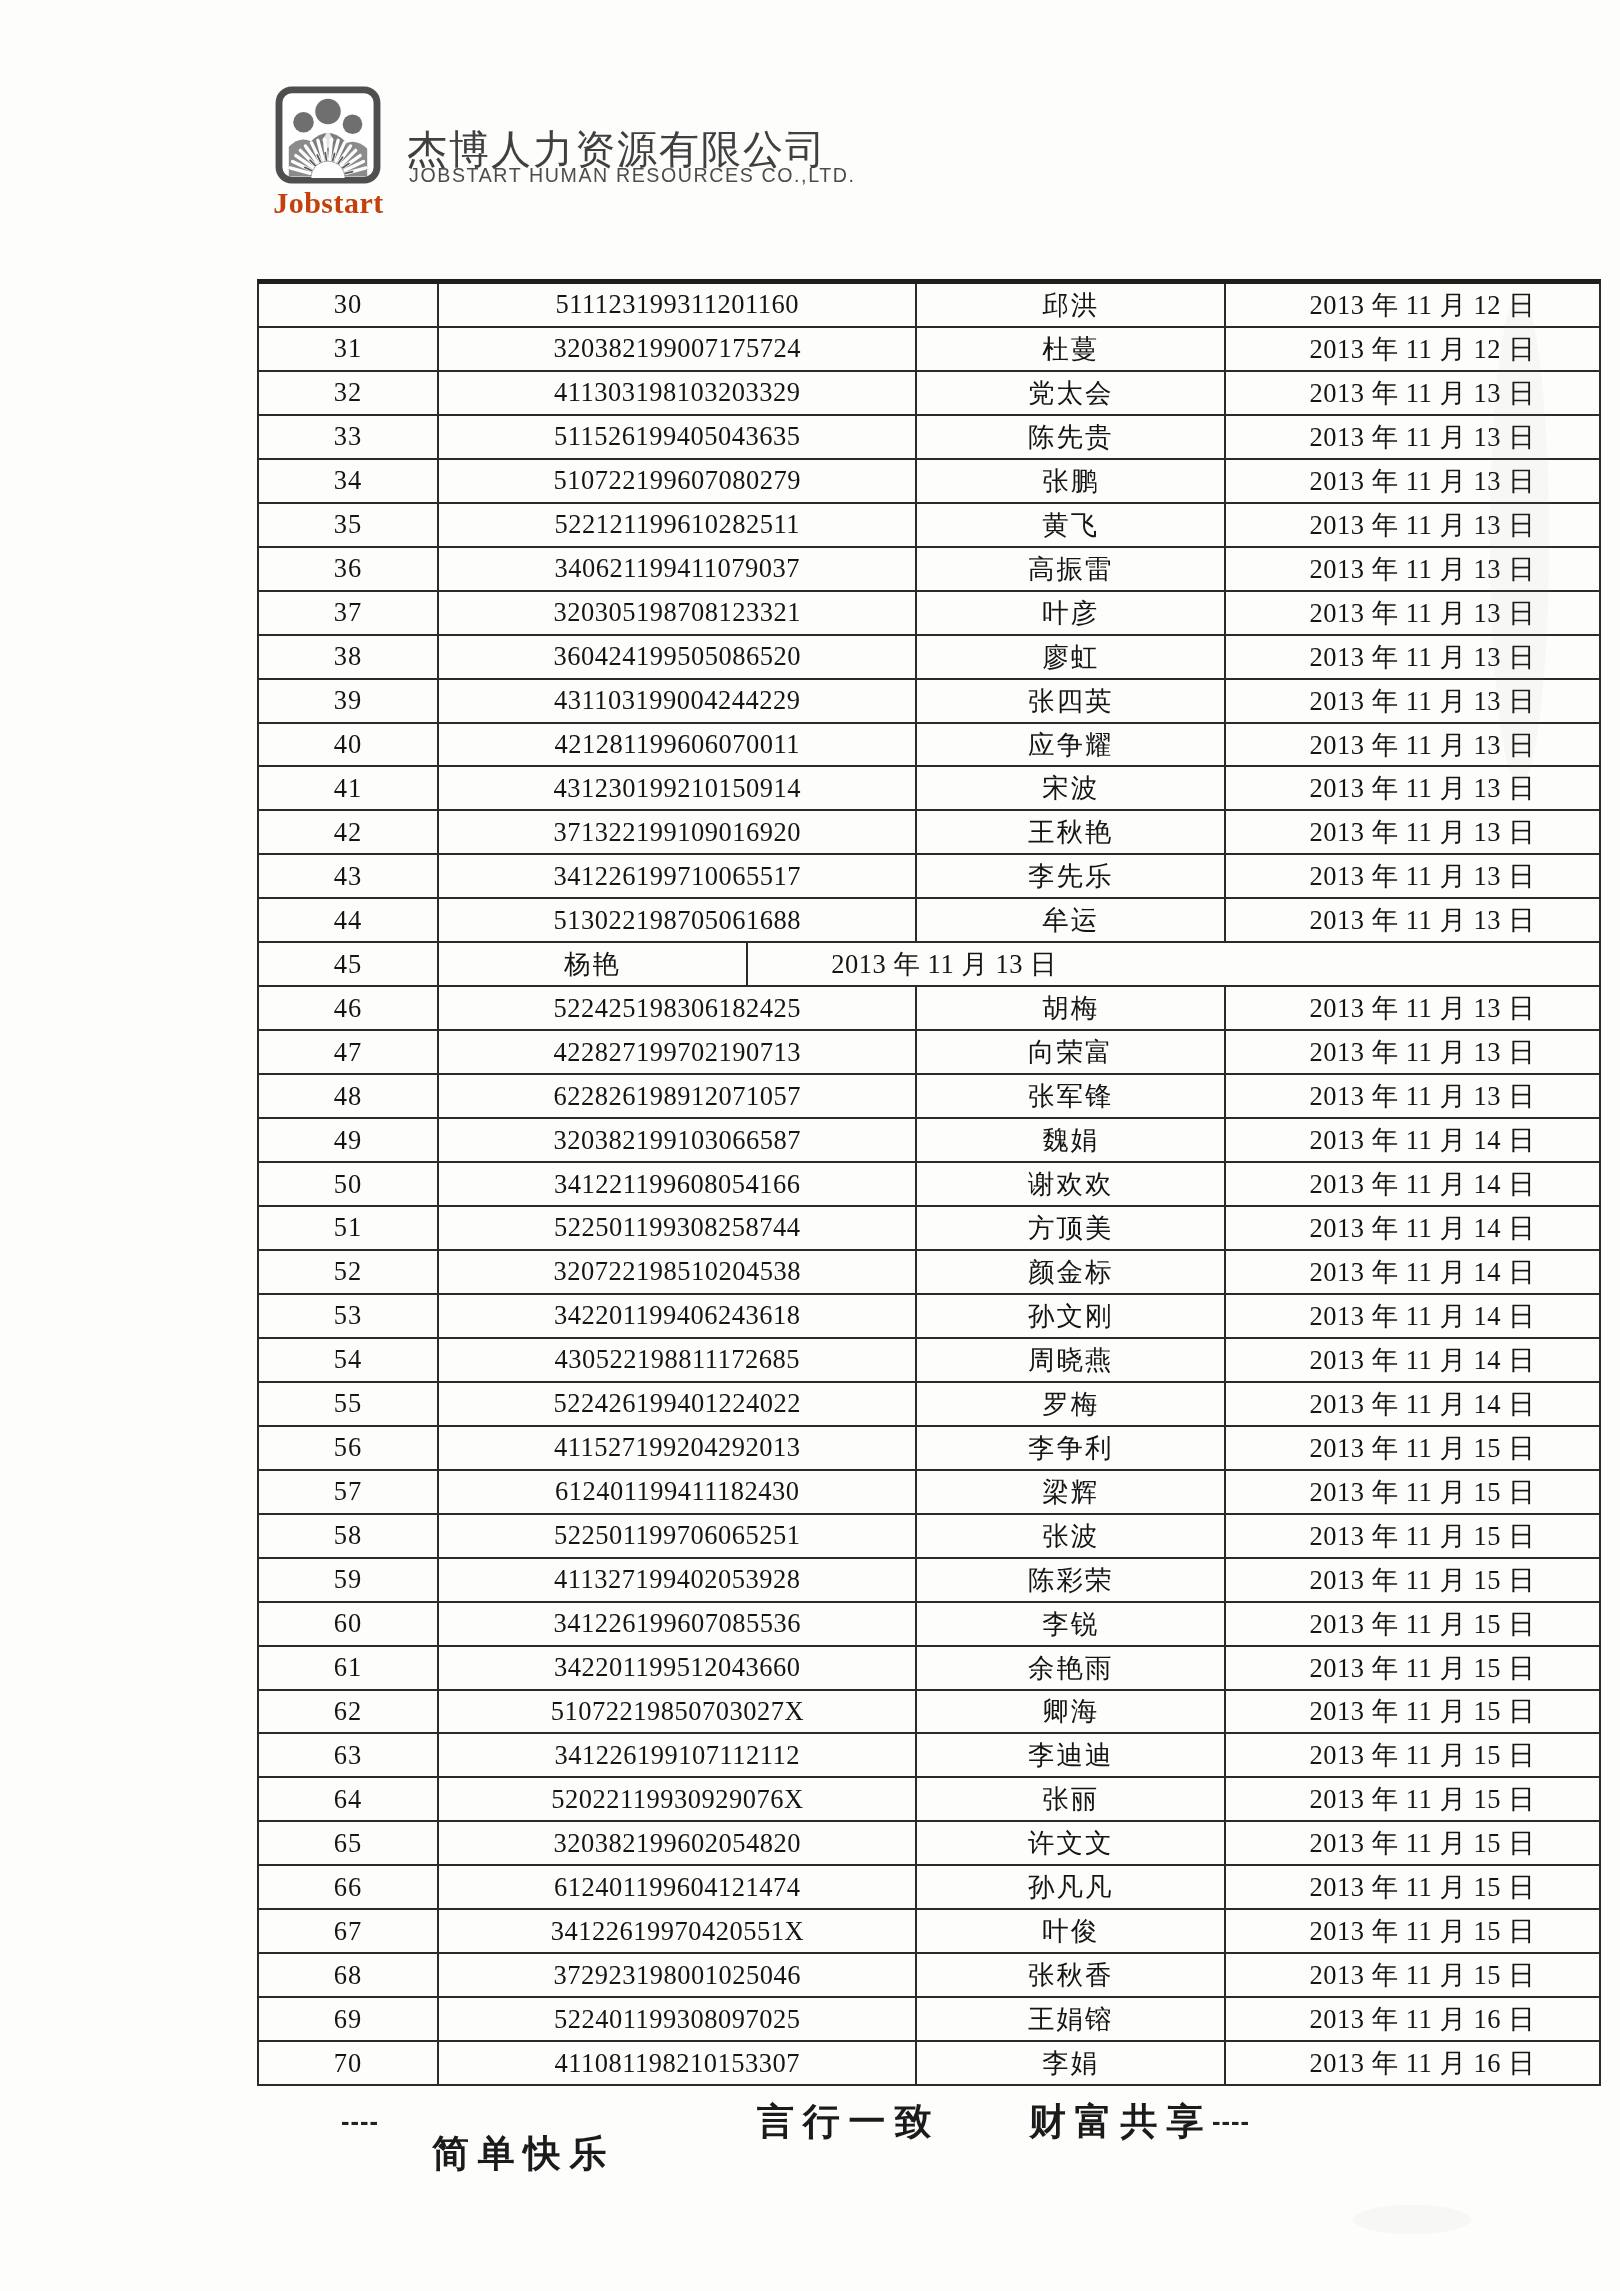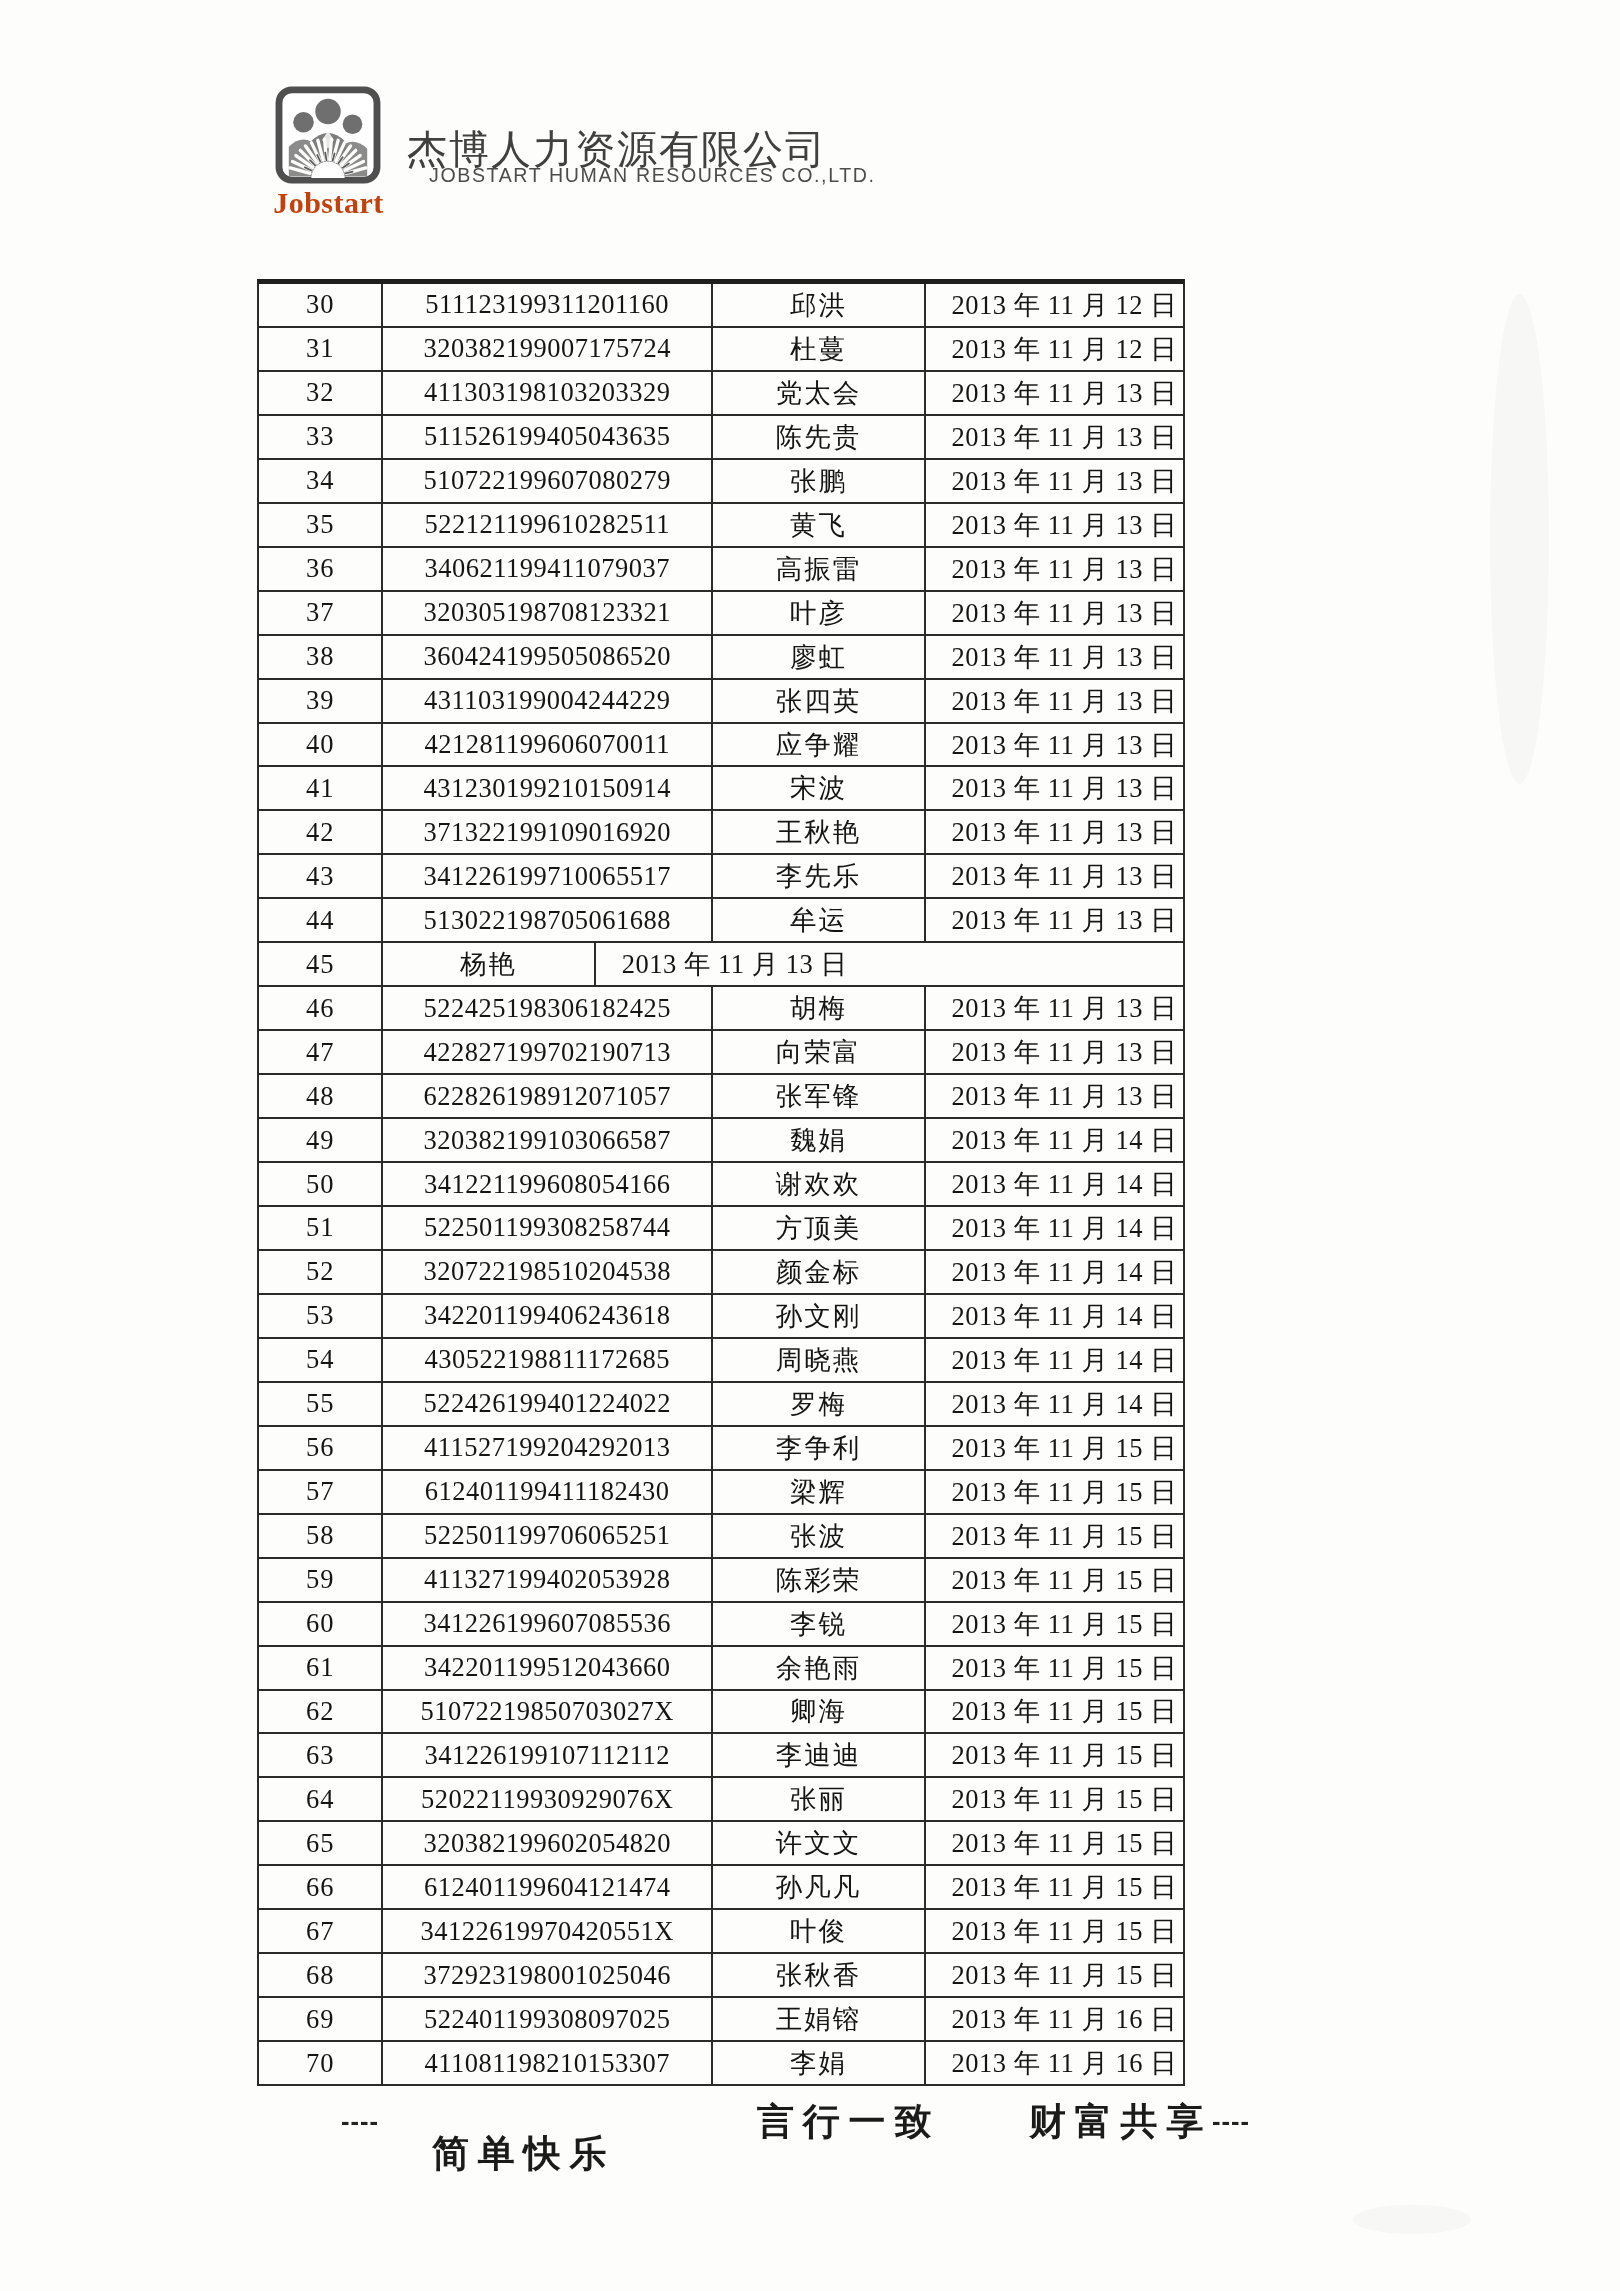--- a/index.html
+++ b/index.html
@@ -20,25 +20,25 @@
     font-weight:bold;font-size:30px;color:#c2410c;letter-spacing:0.5px;
   }
   .company-zh{
     position:absolute;left:407px;top:122px;
     font-family:"Liberation Sans","DejaVu Sans",sans-serif;
     font-size:40px;font-weight:500;color:#404040;letter-spacing:2px;white-space:nowrap;
   }
   .company-en{
     position:absolute;left:409px;top:164px;
     font-family:"Liberation Sans","DejaVu Sans",sans-serif;
-    font-size:19.6px;font-weight:500;color:#4c4c4c;letter-spacing:1.6px;white-space:nowrap;margin-left:20px;
+    font-size:19.6px;font-weight:500;color:#4c4c4c;letter-spacing:1.6px;white-space:nowrap;
   }
   
   .roster{
-    position:absolute;left:257px;top:279px;width:928px;height:1807px;
+    position:absolute;left:257px;top:279px;width:1344px;height:1807px;
     box-sizing:border-box;
     border:2px solid var(--border,#2b2b2b);
     border-top:5.9px solid #1f1f1f;
     border-bottom-width:2.9px;
     display:flex;flex-direction:column;
     background:#fdfdfc;
   }
   .t-row{flex:1;display:flex;box-sizing:border-box;}
   .t-row:not(:last-child){border-bottom:2px solid var(--border,#2b2b2b);}
   .cell{

